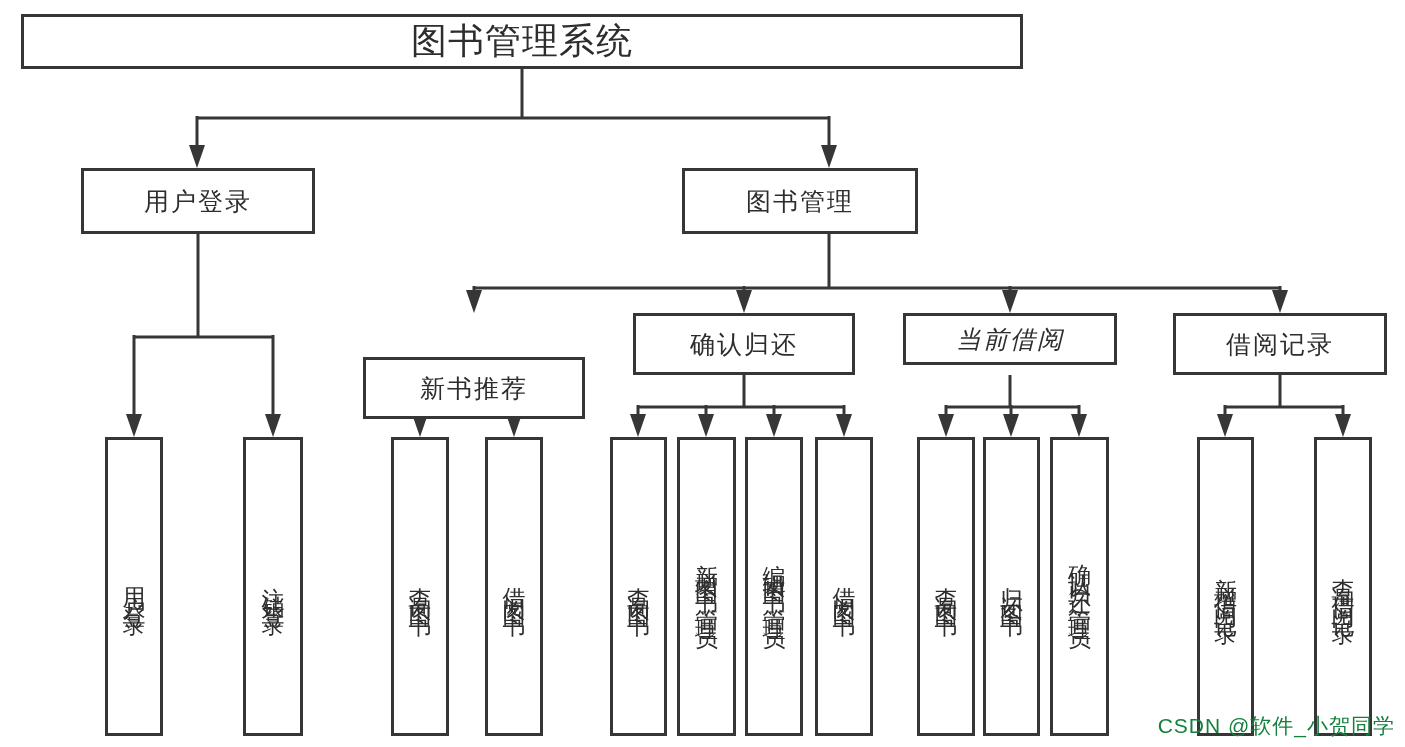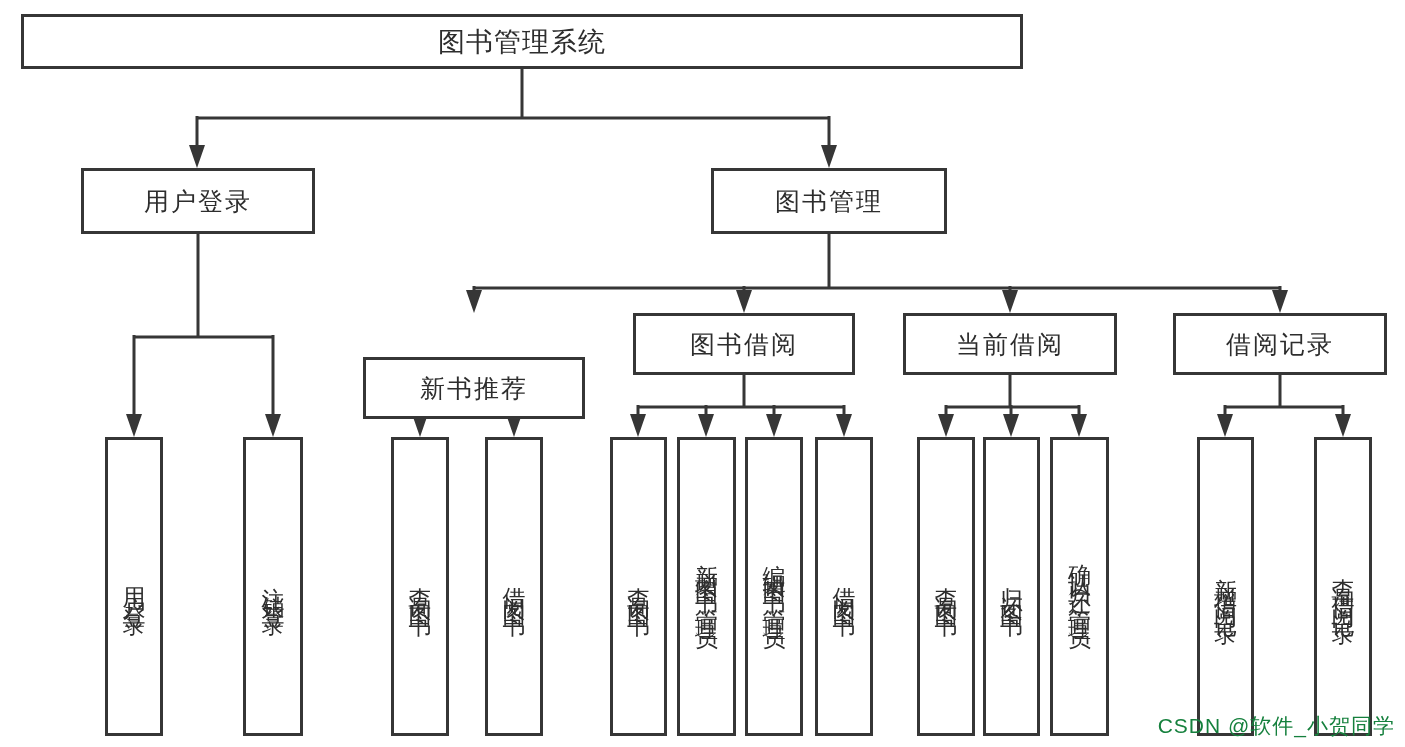--- a/index.html
+++ b/index.html
@@ -32,21 +32,21 @@
     justify-content: center;
     z-index: 2;
   }
   .h-label {
     color: #2d2d2d;
     font-size: 25px;
     letter-spacing: 2px;
     white-space: nowrap;
   }
   .root-label {
-    font-size: 27px;
+    font-size: 36px;
     letter-spacing: 1px;
   }
   .leaf { top: 437px; height: 299px; }
   .v-label {
     writing-mode: vertical-rl;
     text-orientation: mixed;
     color: #2d2d2d;
     font-size: 23px;
     line-height: 1;
     letter-spacing: 9px;
@@ -140,31 +140,31 @@
     </g>
   </svg>
 
   <div class="box" style="left:21px; top:14px; width:1002px; height:55px;">
     <span class="h-label root-label">图书管理系统</span>
   </div>
 
   <div class="box" style="left:81px; top:168px; width:234px; height:66px;">
     <span class="h-label">用户登录</span>
   </div>
-  <div class="box" style="left:711px; top:168px; width:236px; height:66px;align-items:center;">
+  <div class="box" style="left:682px; top:168px; width:236px; height:66px;align-items:center;">
     <span class="h-label">图书管理</span>
   </div>
 
   <div class="box" style="left:363px; top:313px; width:222px; height:62px;margin-top:44px;">
     <span class="h-label">新书推荐</span>
   </div>
   <div class="box" style="left:633px; top:313px; width:222px; height:62px;">
-    <span class="h-label">图书借阅</span>
-  </div>
-  <div class="box" style="left:903px; top:313px; width:214px; height:62px;">
+    <span class="h-label">确认归还</span>
+  </div>
+  <div class="box" style="left:903px; top:313px; width:214px; height:52px;font-style:italic;">
     <span class="h-label">当前借阅</span>
   </div>
   <div class="box" style="left:1173px; top:313px; width:214px; height:62px;">
     <span class="h-label">借阅记录</span>
   </div>
 
   <div class="box leaf" style="left:105px; width:58px;">
     <span class="v-label">用户登录</span>
   </div>
   <div class="box leaf" style="left:243px; width:60px;">

